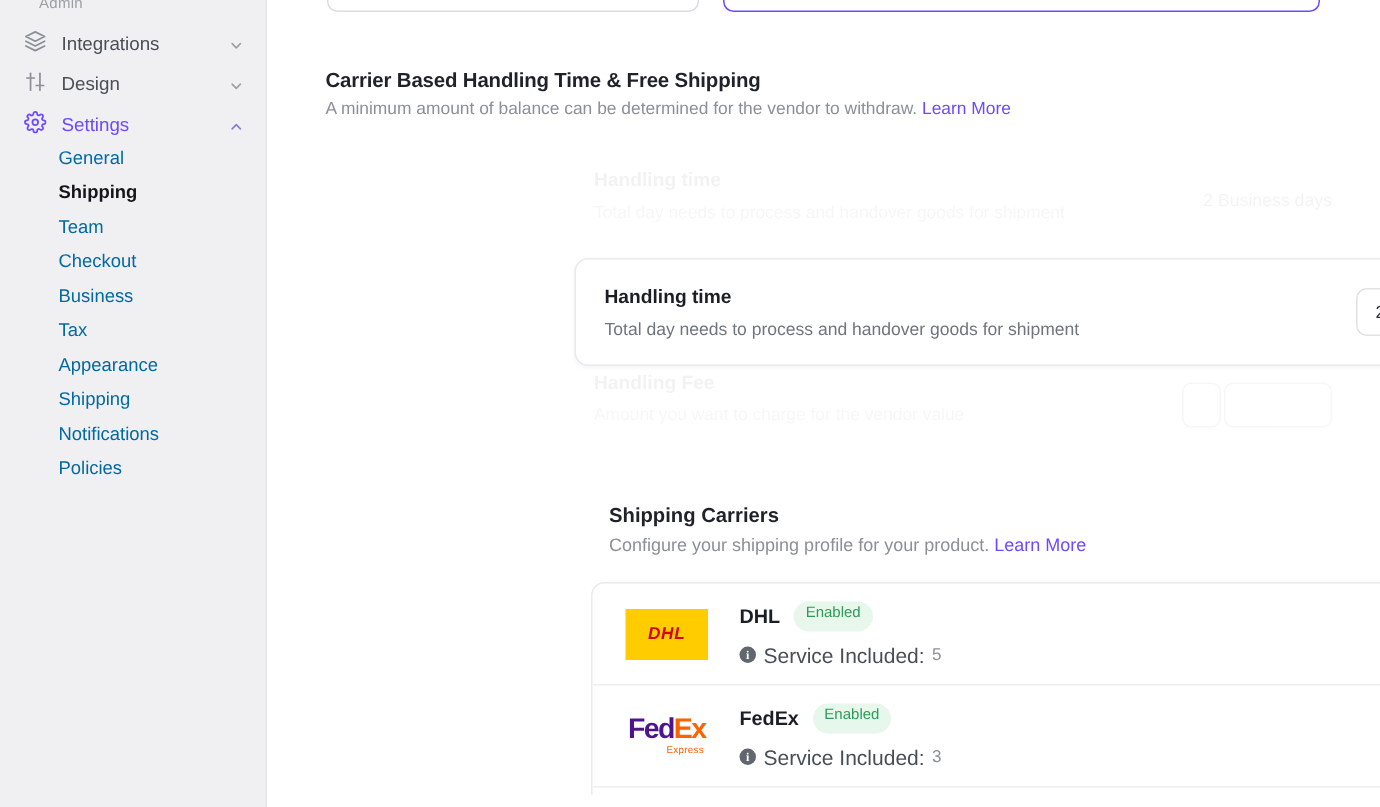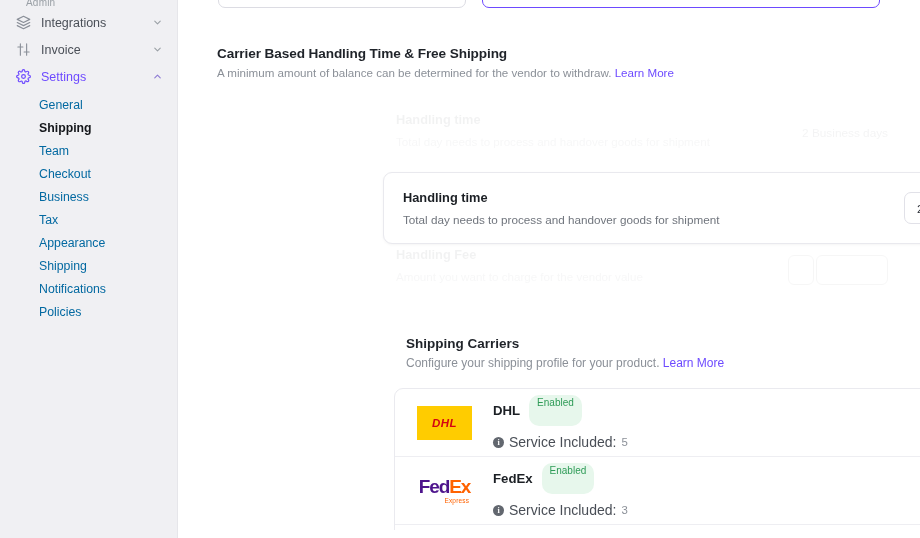--- a/index.html
+++ b/index.html
@@ -19,21 +19,21 @@
     padding-top: 0;
     flex: none;
     position: relative;
   }
   .sidebar-section-label {
     font-size: 10px; color: #9aa0a6; letter-spacing: .2px;
     padding: 0 0 0 26px; margin-top: -3px; height: 12px; line-height: 12px;
     overflow: hidden;
   }
   .nav-group {
-    display: flex; align-items: center;
+    display: flex; align-items: flex-end;
     height: 27px; padding: 0 14px 0 14px;
     cursor: pointer; position: relative;
   }
   .nav-group .ico {
     width: 18px; height: 18px; flex: none;
     display: flex; align-items: center; justify-content: center;
     margin-right: 9px; color: #8a8f98;
   }
   .nav-group .lbl {
     font-size: 12.5px; color: #4a4f57; flex: 1;
@@ -159,21 +159,21 @@
   .fedex-logo .t1 .o { color: #ff6200; }
   .fedex-logo .t2 {
     font-size: 6.5px; color: #ff6200; margin-top: 2px;
     letter-spacing: .2px; text-align: right; padding-right: 1px;
   }
   .c-info { flex: 1; }
   .c-name-row { display: flex; align-items: center; gap: 9px; }
   .c-name { font-size: 13.2px; font-weight: 700; color: #1b1f24; }
   .badge {
     font-size: 10px; color: #2e9b57; background: #e7f7ec;
-    border-radius: 10px; padding: 3px 8px 18px 8px; line-height: 1;
+    border-radius: 10px; padding: 3px 8px 7px 8px; line-height: 1;
   }
   .c-svc { display: flex; align-items: center; gap: 5px; margin-top: 8px; }
   .i-icon {
     width: 11px; height: 11px; border-radius: 50%; background: #62676f;
     color: #fff; font-size: 8px; font-weight: 700;
     display: flex; align-items: center; justify-content: center;
     flex: none; font-family: "Liberation Serif", serif;
   }
   .c-svc .lb { font-size: 14px; color: #494e56; }
   .c-svc .num { font-size: 11.4px; color: #8b9098; }
@@ -204,21 +204,21 @@
 
     <div class="nav-group">
       <span class="ico">
         <svg width="15" height="15" viewBox="0 0 24 24" fill="none" stroke="currentColor" stroke-width="1.8" stroke-linecap="round" stroke-linejoin="round">
           <line x1="7" y1="3" x2="7" y2="21"></line>
           <line x1="17" y1="3" x2="17" y2="21"></line>
           <line x1="3" y1="8" x2="11" y2="8"></line>
           <line x1="13" y1="16" x2="21" y2="16"></line>
         </svg>
       </span>
-      <span class="lbl">Invoice</span>
+      <span class="lbl">Design</span>
       <span class="chev">
         <svg width="11" height="11" viewBox="0 0 24 24" fill="none" stroke="currentColor" stroke-width="2.4" stroke-linecap="round" stroke-linejoin="round">
             <polyline points="6 9 12 15 18 9"></polyline>
           </svg>
       </span>
     </div>
 
     <div class="nav-group active">
       <span class="ico">
         <svg width="15" height="15" viewBox="0 0 24 24" fill="none" stroke="currentColor" stroke-width="1.9" stroke-linecap="round" stroke-linejoin="round">

